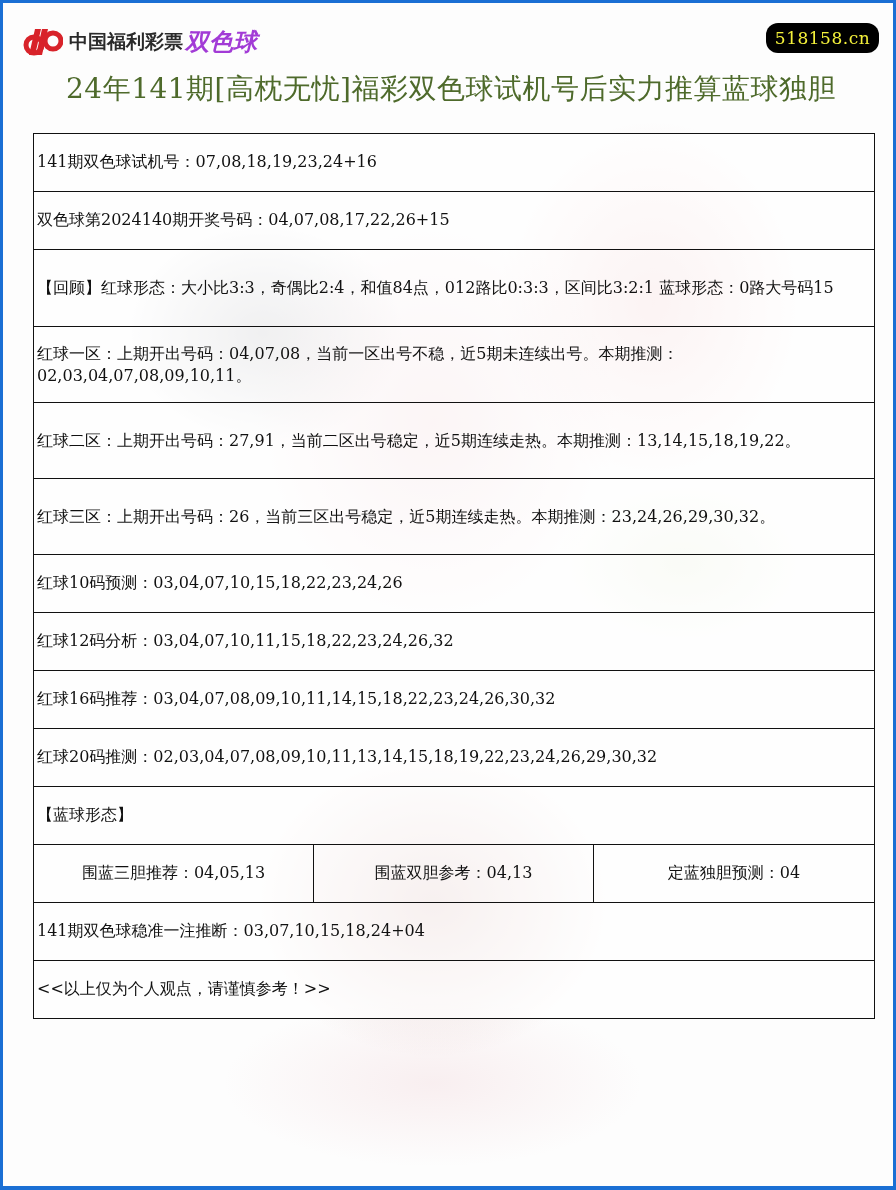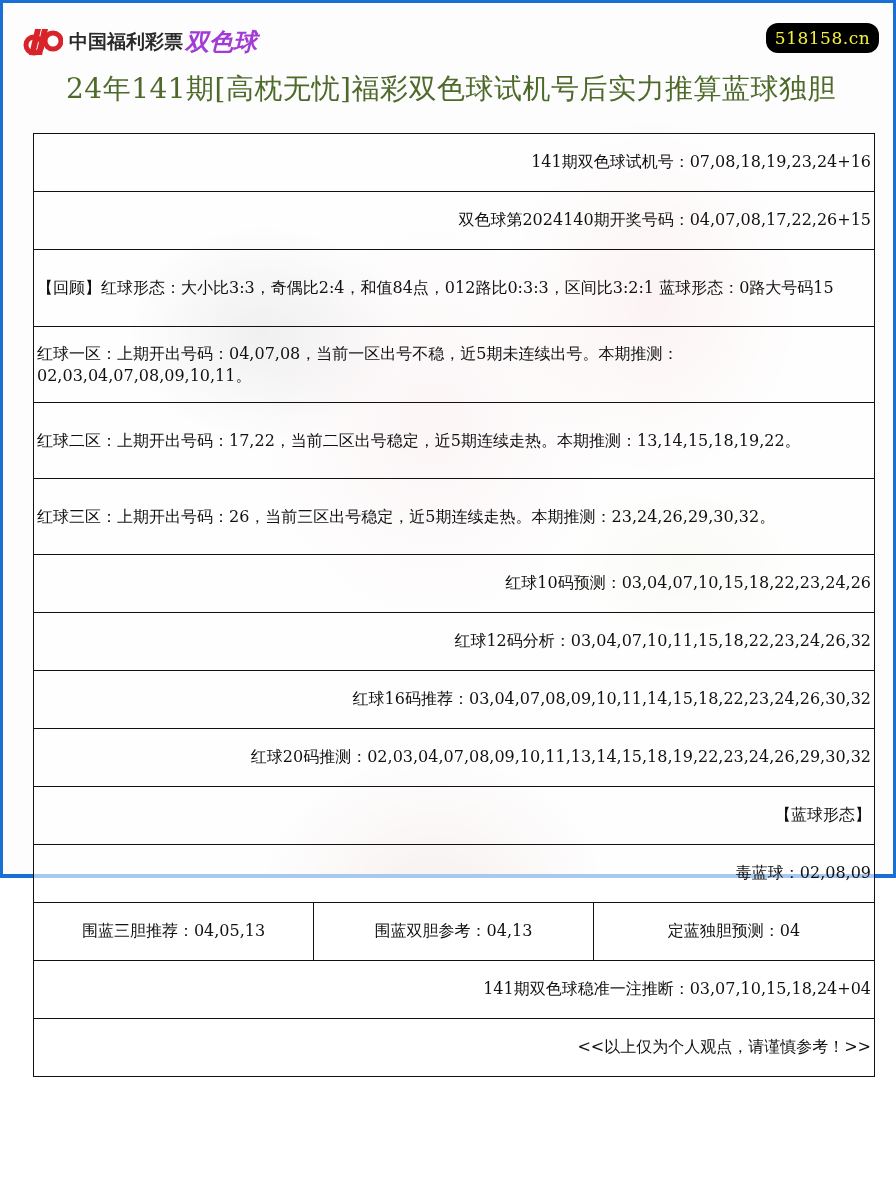--- a/index.html
+++ b/index.html
@@ -2,21 +2,21 @@
 <html><head>
 <meta charset="utf-8">
 <style>
   html, body { margin:0; padding:0; }
   body {
     width:896px; height:1190px; position:relative; overflow:hidden;
     background:#ffffff;
     font-family:"DejaVu Serif","Liberation Serif",serif;
   }
   .frame {
-    position:absolute; left:0; top:0; width:896px; height:878px;
+    position:absolute; left:0; top:0; width:896px; height:1190px;
     box-sizing:border-box; border:3px solid #1a6fd4; border-bottom-width:4px;
     background:
       radial-gradient(ellipse 260px 300px at 430px 420px, rgba(214,120,130,0.18), rgba(255,255,255,0) 70%),
       radial-gradient(ellipse 200px 160px at 260px 330px, rgba(80,80,90,0.22), rgba(255,255,255,0) 70%),
       radial-gradient(ellipse 260px 220px at 430px 900px, rgba(160,70,60,0.20), rgba(255,255,255,0) 70%),
       radial-gradient(ellipse 180px 120px at 680px 560px, rgba(190,210,150,0.20), rgba(255,255,255,0) 70%),
       radial-gradient(ellipse 300px 120px at 430px 1080px, rgba(220,150,160,0.14), rgba(255,255,255,0) 70%),
       radial-gradient(ellipse 220px 260px at 650px 300px, rgba(220,110,110,0.20), rgba(255,255,255,0) 70%),
       #fdfdfd;
   }
@@ -43,21 +43,21 @@
     font-family:"DejaVu Serif","Liberation Serif",serif;
   }
   table.info {
     position:absolute; left:30px; top:130px; width:841px;
     border-collapse:collapse; table-layout:fixed;
   }
   table.info td {
     border:1.5px solid #111; color:#111; font-size:16px;
     padding:0 3px; background:rgba(255,255,255,0.62);
   }
-  td.center { text-align:right; height:57px; }
+  td.center { text-align:left; height:57px; }
   td.left { text-align:left; height:75px; line-height:22px; padding:0 3px; }
   td.split { text-align:center; height:57px; }
 </style>
 </head>
 <body>
 
 <div class="frame">
 
   <div class="logo">
     <div class="logo-mark">
@@ -89,44 +89,41 @@
     <tr>
       <td colspan="3" class="center">双色球第2024140期开奖号码：04,07,08,17,22,26+15</td>
     </tr>
     <tr>
       <td colspan="3" class="left" style="height:76px">【回顾】红球形态：大小比3:3，奇偶比2:4，和值84点，012路比0:3:3，区间比3:2:1 蓝球形态：0路大号码15</td>
     </tr>
     <tr>
       <td colspan="3" class="left">红球一区：上期开出号码：04,07,08，当前一区出号不稳，近5期未连续出号。本期推测：02,03,04,07,08,09,10,11。</td>
     </tr>
     <tr>
-      <td colspan="3" class="left">红球二区：上期开出号码：17,22，当前二区出号稳定，近5期连续走热。本期推测：13,14,15,18,19,22。</td>
+      <td colspan="3" class="left">红球二区：上期开出号码：27,91，当前二区出号稳定，近5期连续走热。本期推测：13,14,15,18,19,22。</td>
     </tr>
     <tr>
       <td colspan="3" class="left">红球三区：上期开出号码：26，当前三区出号稳定，近5期连续走热。本期推测：23,24,26,29,30,32。</td>
     </tr>
     <tr>
       <td colspan="3" class="center">红球10码预测：03,04,07,10,15,18,22,23,24,26</td>
     </tr>
     <tr>
       <td colspan="3" class="center">红球12码分析：03,04,07,10,11,15,18,22,23,24,26,32</td>
     </tr>
     <tr>
       <td colspan="3" class="center">红球16码推荐：03,04,07,08,09,10,11,14,15,18,22,23,24,26,30,32</td>
     </tr>
     <tr>
       <td colspan="3" class="center">红球20码推测：02,03,04,07,08,09,10,11,13,14,15,18,19,22,23,24,26,29,30,32</td>
     </tr>
     <tr>
       <td colspan="3" class="center">【蓝球形态】</td>
     </tr>
     <tr>
-      <td colspan="3" class="center">毒蓝球：02,08,09</td>
-    </tr>
-    <tr>
       <td class="split">围蓝三胆推荐：04,05,13</td>
       <td class="split">围蓝双胆参考：04,13</td>
       <td class="split">定蓝独胆预测：04</td>
     </tr>
     <tr>
       <td colspan="3" class="center">141期双色球稳准一注推断：03,07,10,15,18,24+04</td>
     </tr>
     <tr>
       <td colspan="3" class="center">&lt;&lt;以上仅为个人观点，请谨慎参考！&gt;&gt;</td>
     </tr>

